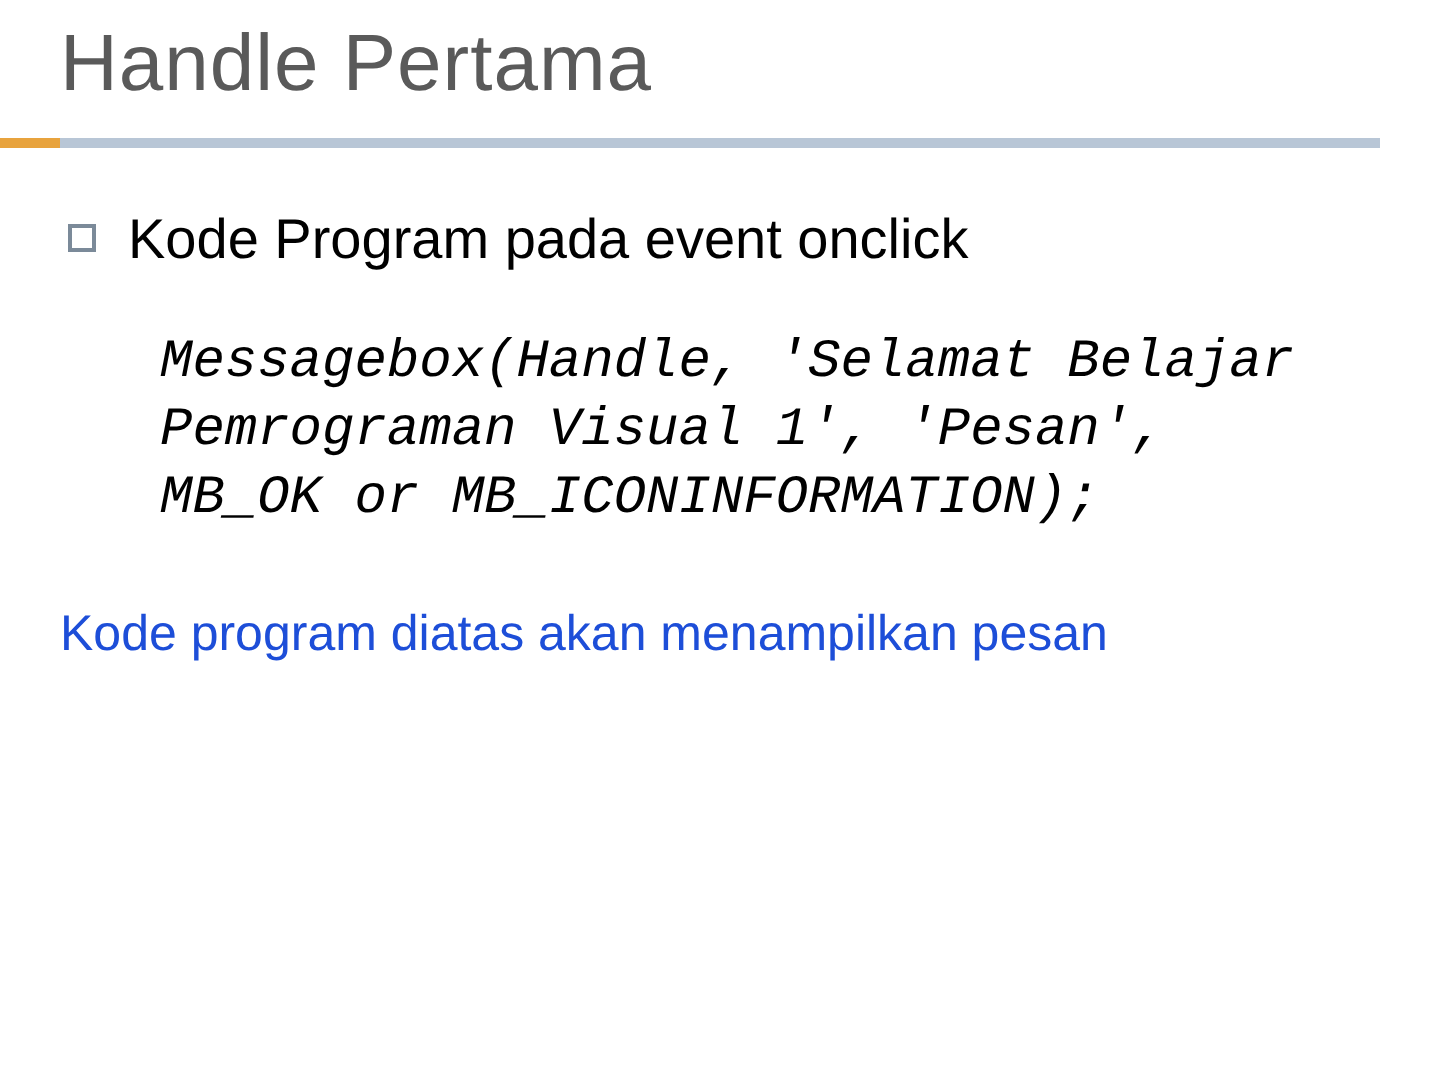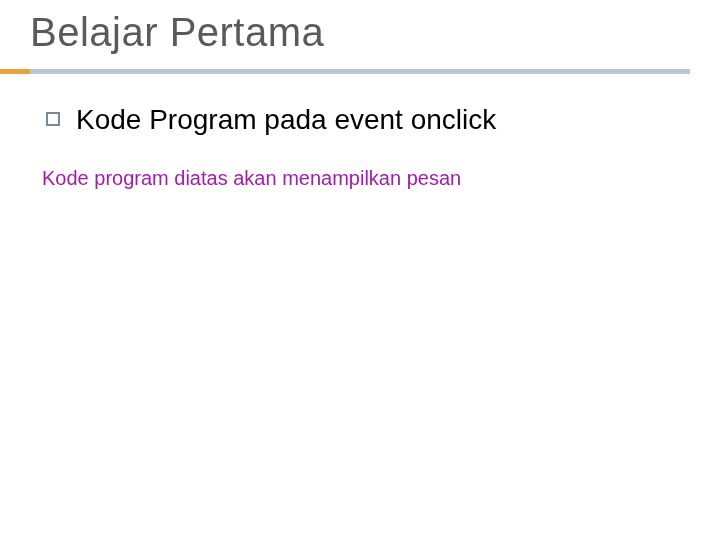--- a/index.html
+++ b/index.html
@@ -1,38 +1,39 @@
 <!DOCTYPE html>
 <html><head>
 <meta charset="utf-8">
 <style>
   * { margin: 0; padding: 0; box-sizing: border-box; }
   html, body { width: 720px; height: 540px; background: #ffffff; font-family: Arial, Helvetica, sans-serif; color: #000; }
   .slide { width: 720px; height: 540px; position: relative; padding: 10px 30px 0 30px; }
   .title { font-size: 40px; color: #5a5a5a; font-weight: 400; letter-spacing: 0.5px; margin-bottom: 14px; }
   .rule { position: relative; height: 5px; width: 660px; background: #b8c6d6; margin-bottom: 30px; }
   .rule .accent { position: absolute; left: -30px; top: 0; width: 30px; height: 5px; background: #e8a33d; }
-  .bullet-row { display: flex; align-items: flex-start; margin-left: 16px; margin-bottom: 30px; }
+  .bullet-row { display: flex; align-items: flex-start; margin-left: 4px; margin-bottom: 30px; }
   .bullet-marker { width: 14px; height: 14px; border: 2px solid #7b8a99; margin-top: 8px; margin-right: 16px; flex: 0 0 auto; }
   .bullet-text { font-size: 28px; color: #000; }
   .code-block { margin-left: 50px; margin-right: 20px; font-family: "Courier New", Courier, monospace; font-style: italic; font-size: 27px; line-height: 1.25; color: #000; margin-bottom: 35px; word-wrap: break-word; }
-  .closing { margin-left: 12px; margin-right: 20px; font-size: 20px; line-height: 1.25; color: #a21caf; }
+  .closing { margin-left: 0; margin-right: 20px; font-size: 25px; line-height: 1.25; color: #1d4ed8; }
   .closing .indent { padding-left: 40px; display: block; }
 </style>
 </head>
 <body>
 
 <div class="slide">
-  <div class="title">Belajar Pertama</div>
+  <div class="title">Handle Pertama</div>
   <div class="rule">
     <div class="accent"></div>
   </div>
 
   <div class="bullet-row">
     <div class="bullet-marker"></div>
     <div class="bullet-text">Kode Program pada event onclick</div>
   </div>
 
+  <div class="code-block">Messagebox(Handle, 'Selamat Belajar Pemrograman Visual 1', 'Pesan', MB_OK or MB_ICONINFORMATION);</div>
 
   <div class="closing">
     <span>Kode program diatas akan menampilkan pesan</span><br>
   </div>
 </div>
 
 </body></html>

